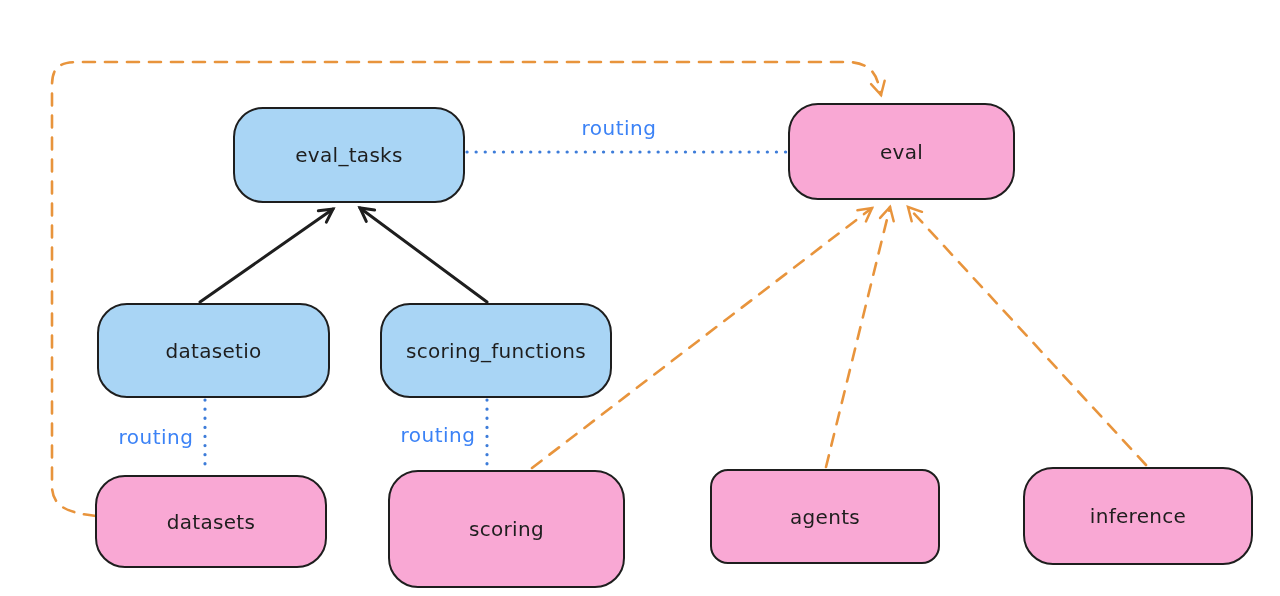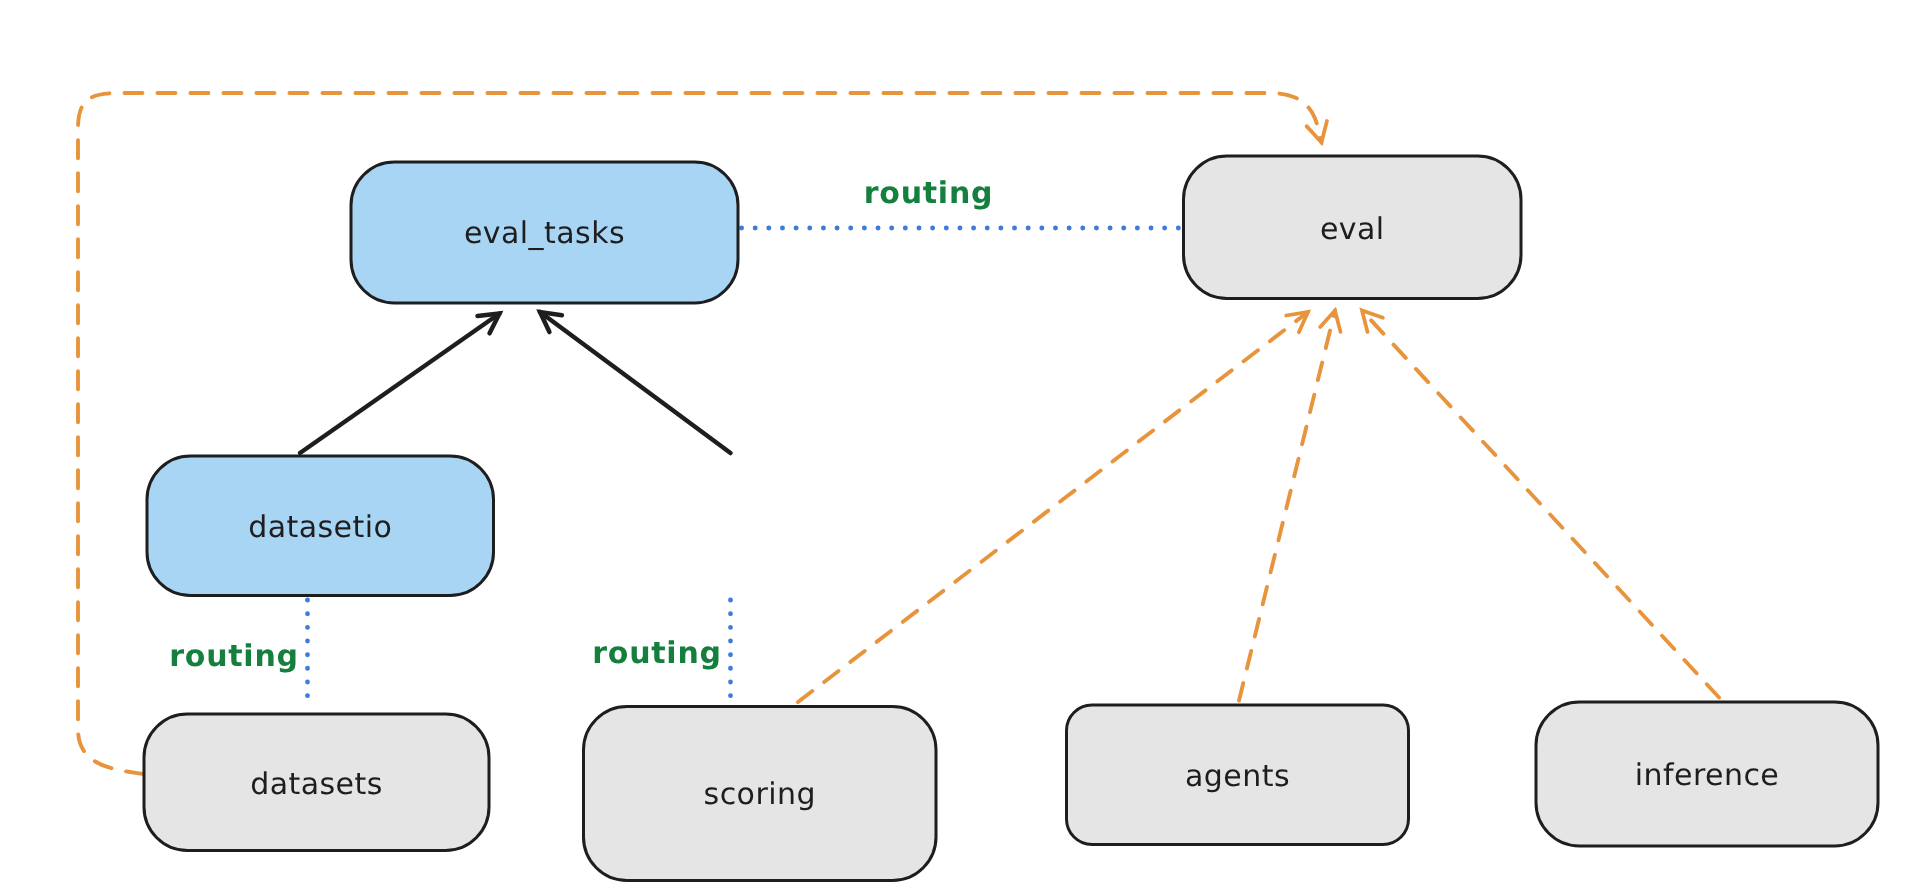--- a/index.html
+++ b/index.html
@@ -31,27 +31,27 @@
     border-radius: 30px;
     display: flex;
     align-items: center;
     justify-content: center;
     color: #1e1e1e;
     font-size: 20px;
     letter-spacing: 0.3px;
     z-index: 2;
   }
   .node.blue  { background: #a9d5f5; }
-  .node.green { background: #e5e5e5; }
+  .node.green { background: #f9a8d4; }
   .edge-label {
     position: absolute;
     transform: translateX(-50%);
-    color: #15803d;
+    color: #3b82f6;
     font-size: 20px;
-    font-weight: 700;
+    font-weight: 400;
     letter-spacing: 0.5px;
     z-index: 3;
     white-space: nowrap;
     text-align: right;
   }
 </style>
 </head>
 <body>
 
 <div id="canvas">
@@ -73,32 +73,35 @@
     <line x1="205" y1="400" x2="205" y2="472" stroke="#3d7cd9" stroke-width="3.2" stroke-linecap="round" stroke-dasharray="0.1 9"></line>
     <line x1="487" y1="400" x2="487" y2="467" stroke="#3d7cd9" stroke-width="3.2" stroke-linecap="round" stroke-dasharray="0.1 9"></line>
 
     <path d="M 96 516 C 72 513 52 509 52 486 L 52 86 C 52 66 60 62 80 62 L 846 62 C 868 62 876 72 879 87 L 881 95" fill="none" stroke="#e8943c" stroke-width="2.6" stroke-linecap="round" stroke-dasharray="12 10" marker-end="url(#ah-orange)"></path>
 
     <line x1="532" y1="468" x2="872" y2="208" stroke="#e8943c" stroke-width="2.6" stroke-linecap="round" stroke-dasharray="12 10" marker-end="url(#ah-orange)"></line>
     <line x1="826" y1="467" x2="890" y2="207" stroke="#e8943c" stroke-width="2.6" stroke-linecap="round" stroke-dasharray="12 10" marker-end="url(#ah-orange)"></line>
     <line x1="1146" y1="465" x2="908" y2="207" stroke="#e8943c" stroke-width="2.6" stroke-linecap="round" stroke-dasharray="12 10" marker-end="url(#ah-orange)"></line>
   </svg>
 
-  <div class="node blue" style="left:233px; top:107px; width:260px; height:96px;">
+  <div class="node blue" style="left:233px; top:107px; width:232px; height:96px;">
     <span>eval_tasks</span>
   </div>
 
   <div class="node green" style="left:788px; top:103px; width:227px; height:97px;">
     <span>eval</span>
   </div>
 
   <div class="node blue" style="left:97px; top:303px; width:233px; height:95px;">
     <span>datasetio</span>
   </div>
 
+  <div class="node blue" style="left:380px; top:303px; width:232px; height:95px;">
+    <span>scoring_functions</span>
+  </div>
 
   <div class="node green" style="left:95px; top:475px; width:232px; height:93px;">
     <span>datasets</span>
   </div>
 
   <div class="node green" style="left:388px; top:470px; width:237px; height:118px;">
     <span>scoring</span>
   </div>
 
   <div class="node green" style="left:710px; top:469px; width:230px; height:95px;border-radius:18px;">

